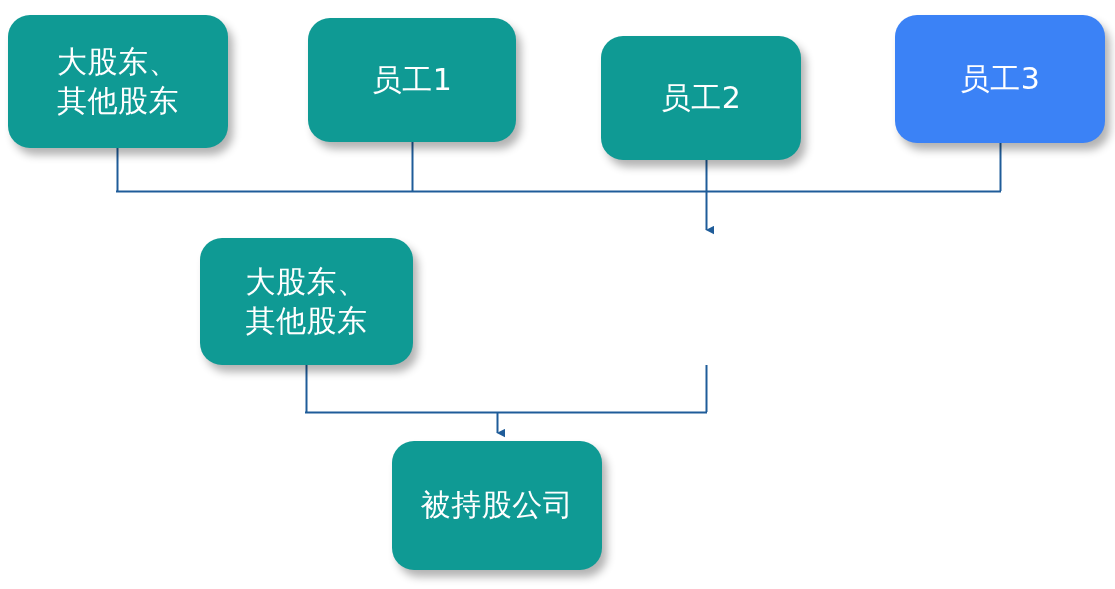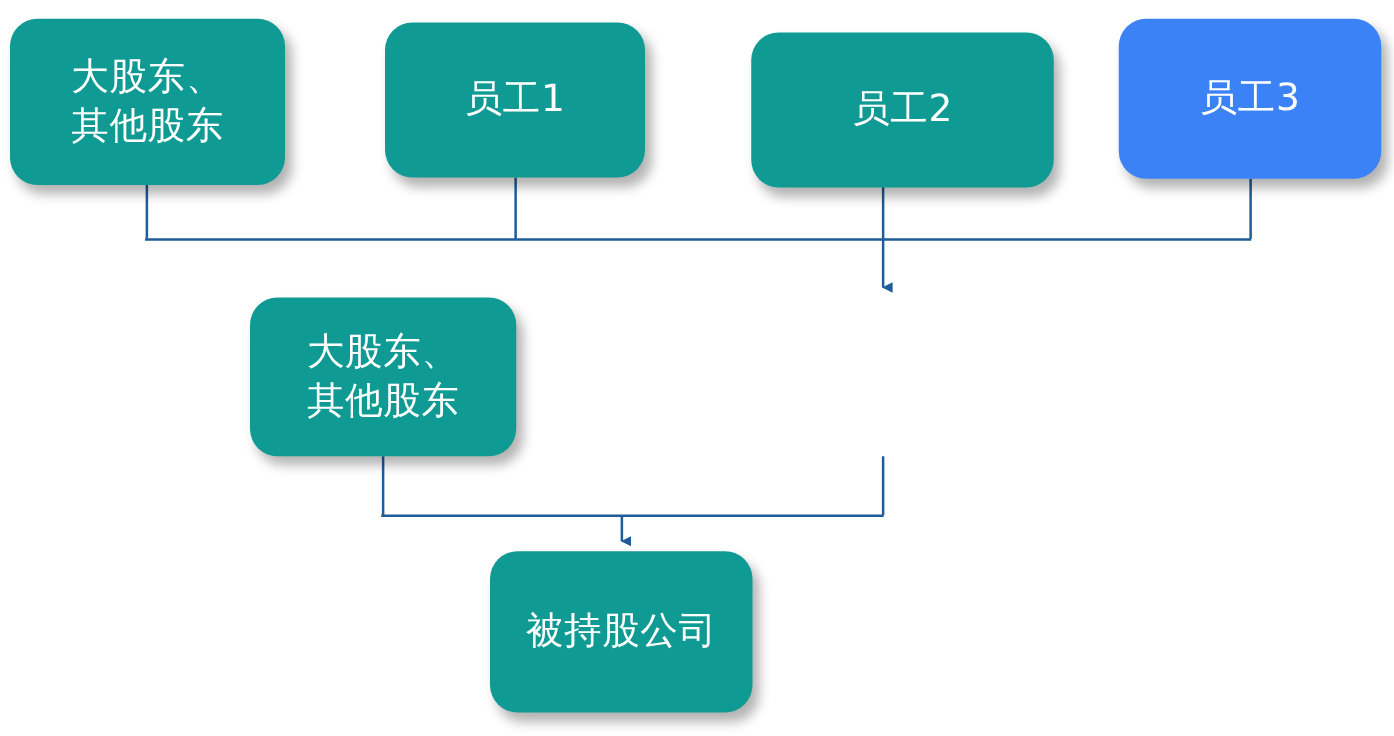--- a/index.html
+++ b/index.html
@@ -43,21 +43,21 @@
     user-select: none;
   }
   .node .node-label {
     display: block;
     white-space: pre-line;
     width: 100%;
   }
   
   #node-major-shareholders-top { left: 8px;   top: 15px;  width: 220px; height: 133px; }
   #node-employee-1            { left: 308px; top: 18px;  width: 208px; height: 124px; }
-  #node-employee-2            { left: 601px; top: 26px;  width: 242px; height: 124px; justify-content: flex-end; }
+  #node-employee-2            { left: 601px; top: 36px;  width: 200px; height: 124px; justify-content: flex-end; }
   #node-employee-3            { left: 895px; top: 15px;  width: 210px; height: 128px; }
   
   #node-major-shareholders-mid { left: 200px; top: 238px; width: 213px; height: 127px; }
   #node-lp-platform            { left: 601px; top: 238px; width: 211px; height: 127px; font-size: 29px; }
   
   #node-held-company           { left: 392px; top: 441px; width: 210px; height: 129px; }
 </style>
 </head>
 <body>
 

